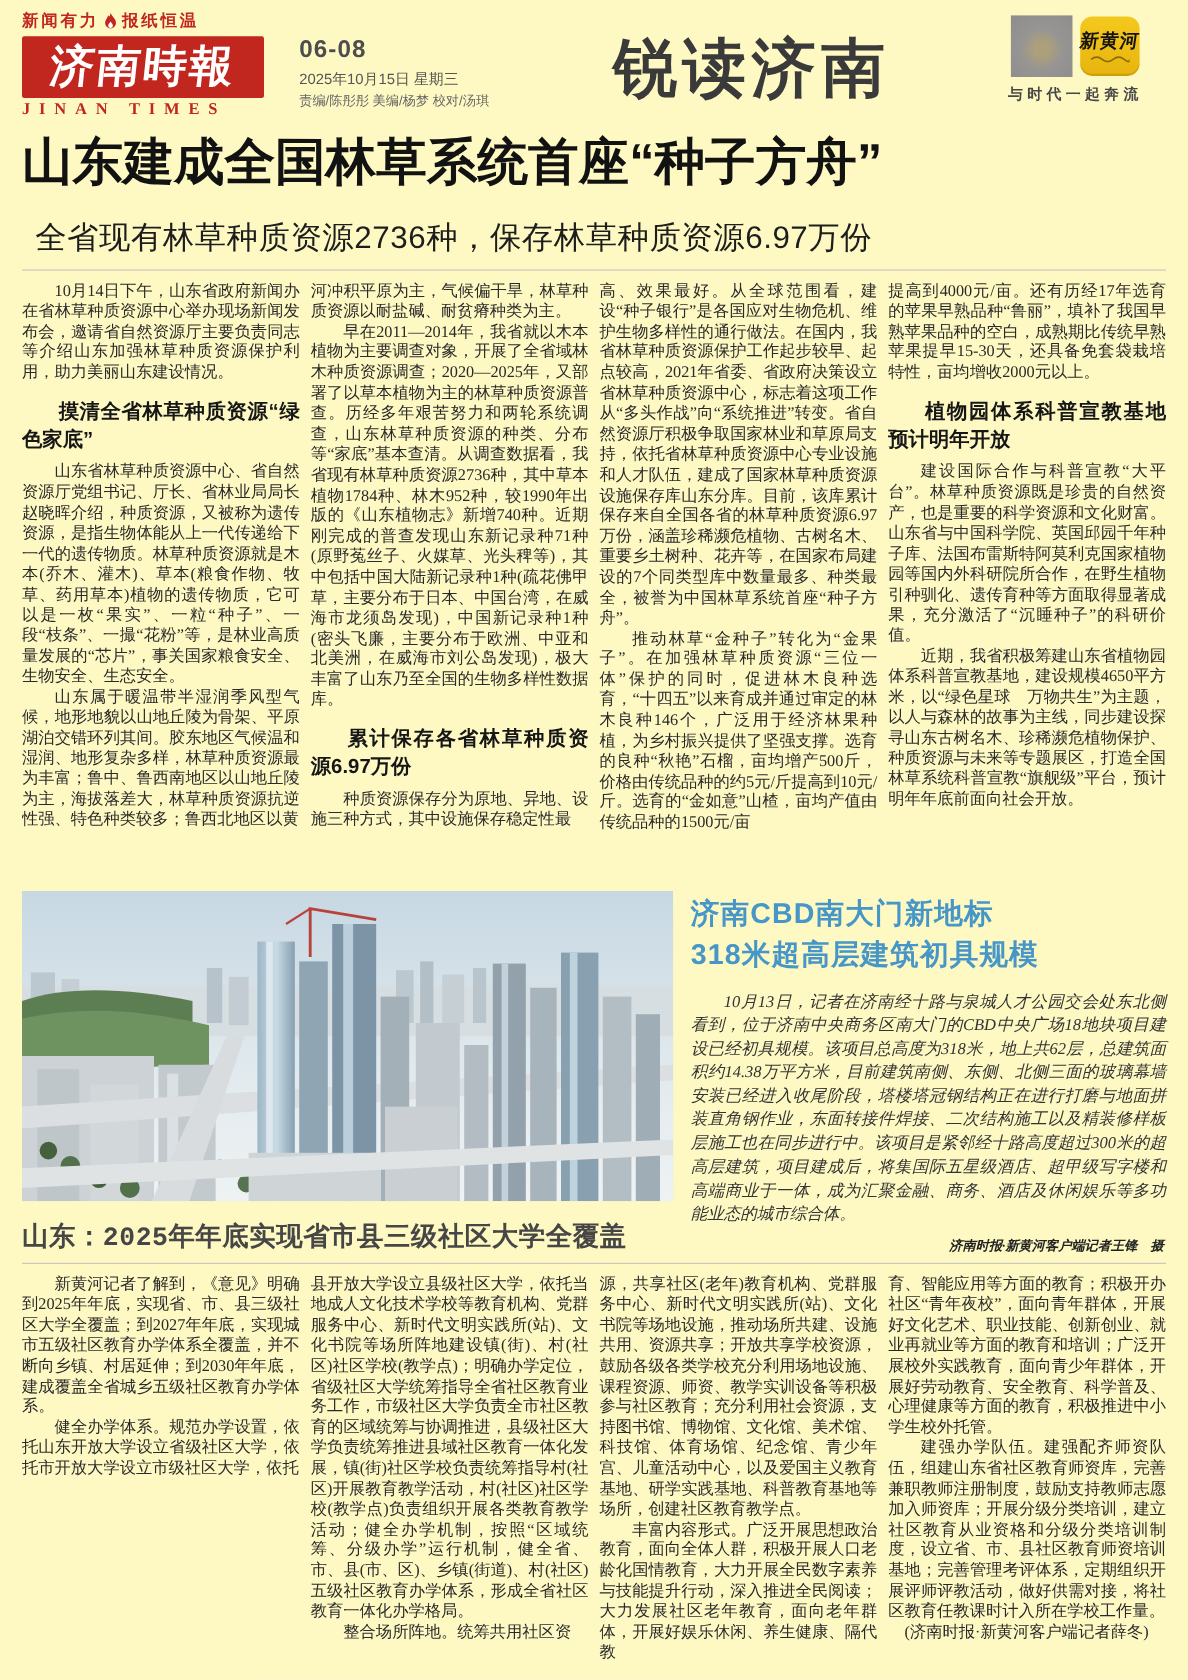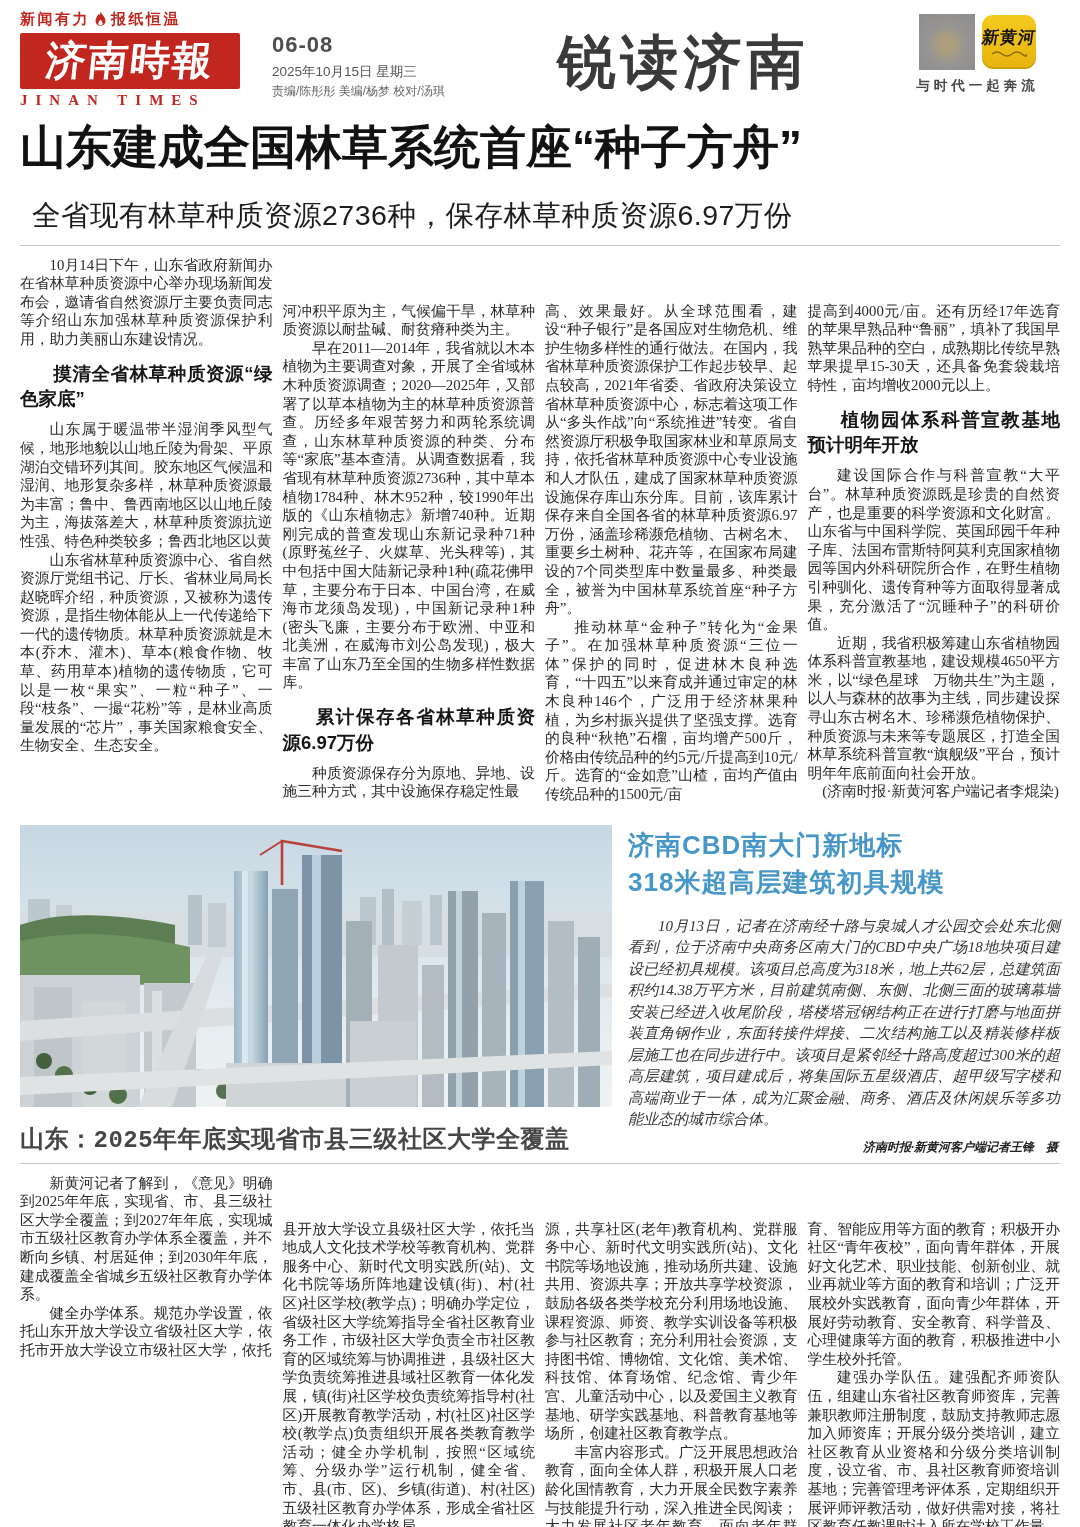--- a/index.html
+++ b/index.html
@@ -1,17 +1,17 @@
 <!DOCTYPE html>
 <html><head>
 <meta charset="utf-8">
 <style>
   html,body{margin:0;padding:0;}
   body{width:1080px;font-family:"Liberation Serif","DejaVu Serif",serif;color:#2a2a2a;background:#f3ecea;}
-  .page{width:1080px;height:1527px;overflow:hidden;background:#ffffff;box-sizing:border-box;padding:0 20px;}
+  .page{width:1080px;height:1527px;overflow:hidden;background:#fef9c3;box-sizing:border-box;padding:0 20px;}
 
   
   .hdr{display:flex;align-items:flex-start;padding-top:10px;height:112px;box-sizing:border-box;}
   .mast-left{width:240px;flex:none;}
   .slogan{color:#c1271f;font-weight:700;font-size:15px;letter-spacing:2.5px;display:flex;align-items:center;gap:3px;font-family:"Liberation Sans",sans-serif;}
   .flame{width:15px;height:17px;flex:none;}
   .mast-box{background:#c1271f;color:#fff;width:220px;height:56px;margin-top:4px;display:flex;align-items:center;justify-content:center;border-radius:2px;}
   .mast-box span{font-size:40px;font-weight:800;transform:skewX(-6deg);letter-spacing:2px;line-height:1;}
   .mast-en{color:#c1271f;font-size:15px;letter-spacing:8px;margin-top:3px;font-weight:600;font-family:Liberation Serif, serif;}
   .pages-block{margin-left:12px;padding-top:24px;flex:none;width:200px;font-family:"Liberation Sans",sans-serif;}
@@ -30,26 +30,26 @@
   .headline{font-family:"Liberation Sans",sans-serif;font-size:46px;font-weight:900;color:#121212;margin:10px 0 24px;letter-spacing:0;line-height:1.1;}
   .subheadline{font-family:"Liberation Sans",sans-serif;font-size:28.5px;font-weight:500;color:#1d1d1d;margin:0 12px 10px;letter-spacing:0.5px;}
   .rule{border-top:1.5px solid #c9c3bc;margin:0 0 10px;}
 
   .cols{display:flex;gap:10px;}
   .cols-main{height:548px;overflow:hidden;}
   .cols-bottom{height:380px;overflow:hidden;}
   .news-col{flex:1;min-width:0;font-size:14.8px;line-height:18.6px;text-align:justify;}
   .news-col p{margin:0;}
   .news-col p.ind{text-indent:2em;}
-  .news-col p.cont{text-indent:0;margin-top:46px;}
+  .news-col p.cont{text-indent:0;}
   .news-col p.byline{text-indent:1em;}
   .news-col h3{font-family:"Liberation Sans",sans-serif;font-size:18.5px;font-weight:800;color:#161616;margin:12px 0 8px;line-height:1.4;text-indent:1.8em;}
 
   
-  .middle{display:flex;margin-top:21px;height:284px;}
+  .middle{display:flex;margin-top:6px;height:284px;}
   .photo{width:592px;flex:none;height:282px;overflow:hidden;background:#dde6ea;}
   .photo svg{display:block;width:100%;height:100%;}
   .cbd{flex:1;padding-left:16px;box-sizing:border-box;}
   .cbd-title{font-family:"Liberation Sans",sans-serif;color:#4696c8;font-size:26px;font-weight:800;line-height:1.45;margin:2px 0 14px;letter-spacing:1px;}
   .cbd-body{font-size:15px;line-height:21.5px;margin:0;text-indent:2em;text-align:justify;color:#333;font-style:italic;}
   .cbd-byline{font-size:12px;font-weight:700;text-align:right;margin:8px 2px 0;color:#222;font-style:italic;}
 
   
   .community{margin-top:14px;}
   .c-head{font-family:Liberation Mono, monospace;font-size:24px;font-weight:800;color:#464646;margin:6px 0 8px;letter-spacing:0.5px;}
@@ -98,39 +98,38 @@
   </div>
 
   <div class="main-article">
     <h1 class="headline">山东建成全国林草系统首座“种子方舟”</h1>
     <h2 class="subheadline">全省现有林草种质资源2736种，保存林草种质资源6.97万份</h2>
     <div class="rule"></div>
     <div class="cols cols-main">
         <div class="news-col">
           <p class="ind">10月14日下午，山东省政府新闻办在省林草种质资源中心举办现场新闻发布会，邀请省自然资源厅主要负责同志等介绍山东加强林草种质资源保护利用，助力美丽山东建设情况。</p>
           <h3>摸清全省林草种质资源“绿色家底”</h3>
+          <p class="ind">山东省林草种质资源中心、省自然资源厅党组书记、厅长、省林业局局长赵晓晖介绍，种质资源，又被称为遗传资源，是指生物体能从上一代传递给下一代的遗传物质。林草种质资源就是木本(乔木、灌木)、草本(粮食作物、牧草、药用草本)植物的遗传物质，它可以是一枚“果实”、一粒“种子”、一段“枝条”、一撮“花粉”等，是林业高质量发展的“芯片”，事关国家粮食安全、生物安全、生态安全。</p>
           <p class="ind">山东属于暖温带半湿润季风型气候，地形地貌以山地丘陵为骨架、平原湖泊交错环列其间。胶东地区气候温和湿润、地形复杂多样，林草种质资源最为丰富；鲁中、鲁西南地区以山地丘陵为主，海拔落差大，林草种质资源抗逆性强、特色种类较多；鲁西北地区以黄</p>
-          <p class="ind">山东省林草种质资源中心、省自然资源厅党组书记、厅长、省林业局局长赵晓晖介绍，种质资源，又被称为遗传资源，是指生物体能从上一代传递给下一代的遗传物质。林草种质资源就是木本(乔木、灌木)、草本(粮食作物、牧草、药用草本)植物的遗传物质，它可以是一枚“果实”、一粒“种子”、一段“枝条”、一撮“花粉”等，是林业高质量发展的“芯片”，事关国家粮食安全、生物安全、生态安全。</p>
         </div>
         <div class="news-col">
           <p class="cont">河冲积平原为主，气候偏干旱，林草种质资源以耐盐碱、耐贫瘠种类为主。</p>
           <p class="ind">早在2011—2014年，我省就以木本植物为主要调查对象，开展了全省域林木种质资源调查；2020—2025年，又部署了以草本植物为主的林草种质资源普查。历经多年艰苦努力和两轮系统调查，山东林草种质资源的种类、分布等“家底”基本查清。从调查数据看，我省现有林草种质资源2736种，其中草本植物1784种、林木952种，较1990年出版的《山东植物志》新增740种。近期刚完成的普查发现山东新记录种71种(原野菟丝子、火媒草、光头稗等)，其中包括中国大陆新记录种1种(疏花佛甲草，主要分布于日本、中国台湾，在威海市龙须岛发现)，中国新记录种1种(密头飞廉，主要分布于欧洲、中亚和北美洲，在威海市刘公岛发现)，极大丰富了山东乃至全国的生物多样性数据库。</p>
           <h3>累计保存各省林草种质资源6.97万份</h3>
           <p class="ind">种质资源保存分为原地、异地、设施三种方式，其中设施保存稳定性最</p>
         </div>
         <div class="news-col">
           <p class="cont">高、效果最好。从全球范围看，建设“种子银行”是各国应对生物危机、维护生物多样性的通行做法。在国内，我省林草种质资源保护工作起步较早、起点较高，2021年省委、省政府决策设立省林草种质资源中心，标志着这项工作从“多头作战”向“系统推进”转变。省自然资源厅积极争取国家林业和草原局支持，依托省林草种质资源中心专业设施和人才队伍，建成了国家林草种质资源设施保存库山东分库。目前，该库累计保存来自全国各省的林草种质资源6.97万份，涵盖珍稀濒危植物、古树名木、重要乡土树种、花卉等，在国家布局建设的7个同类型库中数量最多、种类最全，被誉为中国林草系统首座“种子方舟”。</p>
           <p class="ind">推动林草“金种子”转化为“金果子”。在加强林草种质资源“三位一体”保护的同时，促进林木良种选育，“十四五”以来育成并通过审定的林木良种146个，广泛用于经济林果种植，为乡村振兴提供了坚强支撑。选育的良种“秋艳”石榴，亩均增产500斤，价格由传统品种的约5元/斤提高到10元/斤。选育的“金如意”山楂，亩均产值由传统品种的1500元/亩</p>
         </div>
         <div class="news-col">
           <p class="cont">提高到4000元/亩。还有历经17年选育的苹果早熟品种“鲁丽”，填补了我国早熟苹果品种的空白，成熟期比传统早熟苹果提早15-30天，还具备免套袋栽培特性，亩均增收2000元以上。</p>
           <h3>植物园体系科普宣教基地预计明年开放</h3>
           <p class="ind">建设国际合作与科普宣教“大平台”。林草种质资源既是珍贵的自然资产，也是重要的科学资源和文化财富。山东省与中国科学院、英国邱园千年种子库、法国布雷斯特阿莫利克国家植物园等国内外科研院所合作，在野生植物引种驯化、遗传育种等方面取得显著成果，充分激活了“沉睡种子”的科研价值。</p>
           <p class="ind">近期，我省积极筹建山东省植物园体系科普宣教基地，建设规模4650平方米，以“绿色星球　万物共生”为主题，以人与森林的故事为主线，同步建设探寻山东古树名木、珍稀濒危植物保护、种质资源与未来等专题展区，打造全国林草系统科普宣教“旗舰级”平台，预计明年年底前面向社会开放。</p>
-          <p class="byline">(济南时报·新黄河客户端记者李焜染)</p>
         </div>
       </div>
   </div>
 
   <div class="middle">
     <div class="photo">
       <svg viewBox="0 0 592 282" preserveAspectRatio="none">
         <defs>
           <linearGradient id="sky" x1="0" y1="0" x2="0" y2="1">
             <stop offset="0" stop-color="#c7d8e3"></stop>

